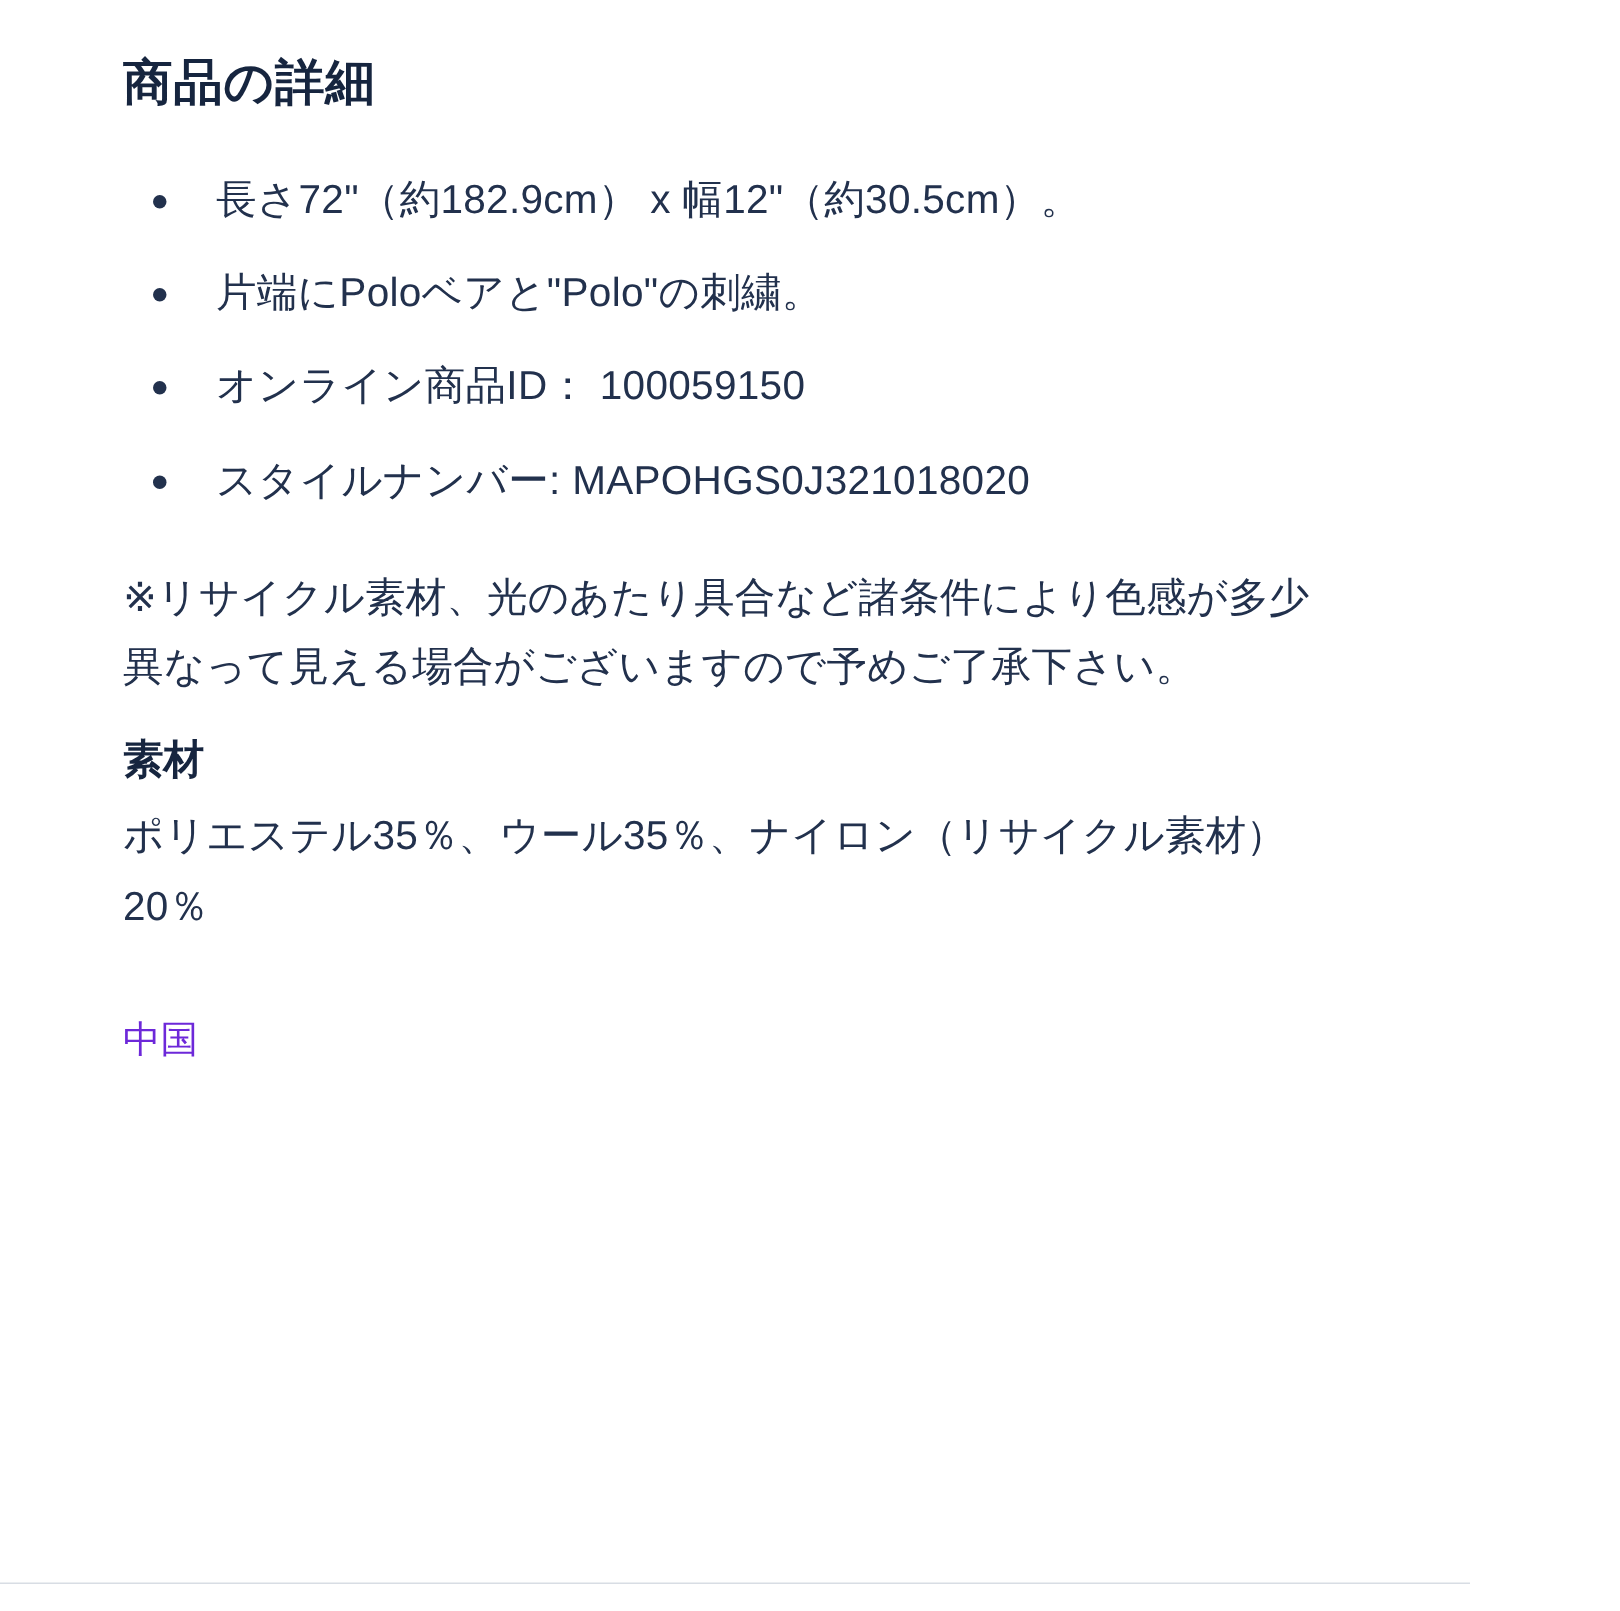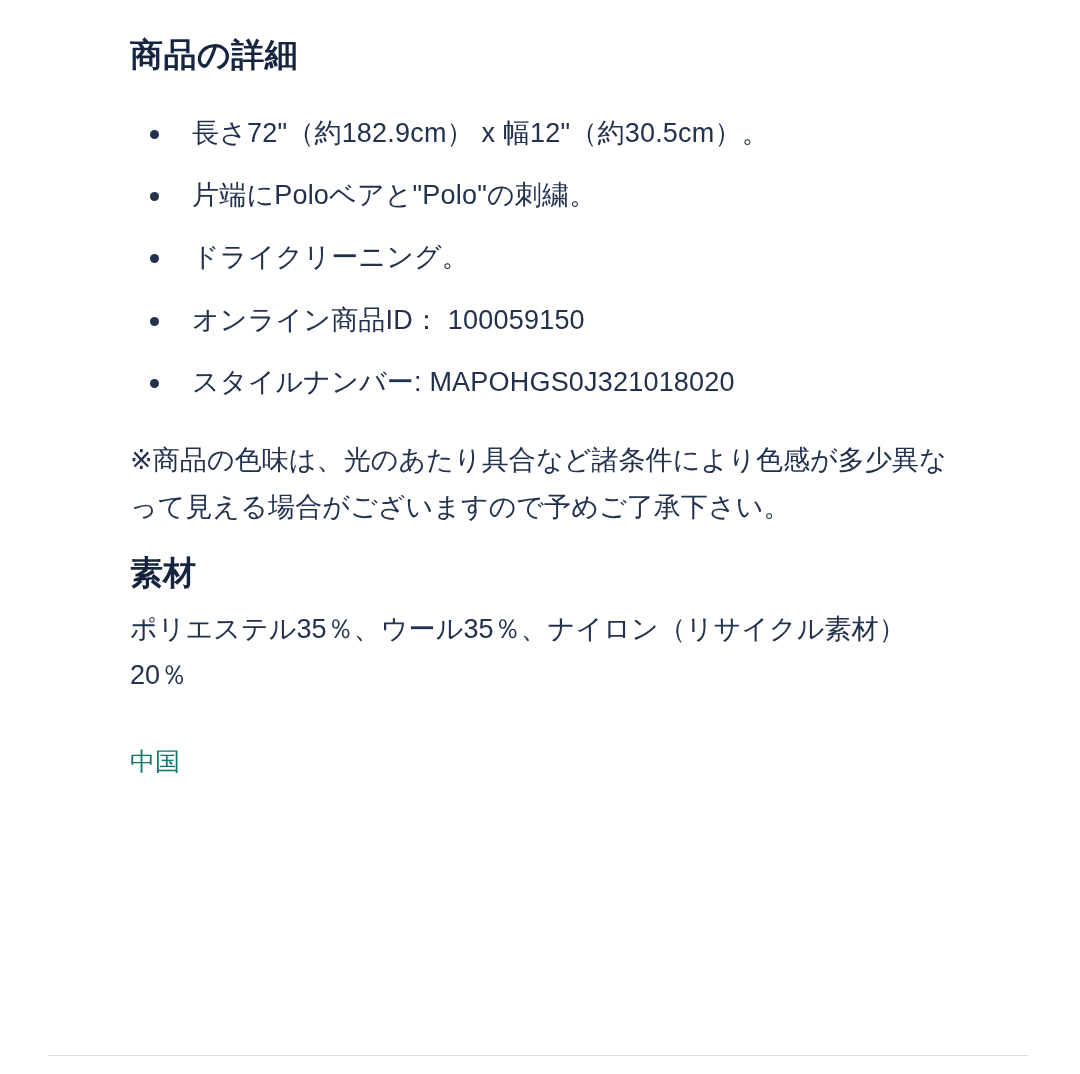--- a/index.html
+++ b/index.html
@@ -13,21 +13,20 @@
     font-family: "Liberation Sans", "DejaVu Sans", sans-serif;
     color: #1c2b4a;
     overflow: hidden;
   }
   .page {
     position: relative;
     width: 980px;
     height: 1074px;
     box-sizing: border-box;
     padding: 34px 80px 0 82px;
-    margin-left: 48px;
   }
   .section-title {
     font-size: 33px;
     font-weight: bold;
     letter-spacing: 0.5px;
     color: #16253f;
     margin: 0 0 38px 0;
     line-height: 1.3;
   }
   ul.detail-list {
@@ -56,67 +55,65 @@
   }
   .note {
     font-size: 27px;
     line-height: 1.72;
     color: #22314d;
     margin: 0 0 18px 0;
     letter-spacing: 0.1px;
     max-width: 900px;
   }
   .sub-head {
-    font-size: 33px;
+    font-size: 27px;
     font-weight: bold;
     color: #16253f;
     margin: 0 0 8px 0;
     line-height: 1.5;
   }
   .body-text {
     font-size: 27px;
     line-height: 1.72;
     color: #22314d;
     margin: 0;
     letter-spacing: 0.1px;
     max-width: 880px;
   }
   .gap-lg { height: 46px; }
   .origin-text {
     font-size: 25px;
     line-height: 1.6;
-    color: #0f766e;
+    color: #6d28d9;
     margin: 0;
-    font-family: Liberation Mono, monospace;
   }
   .bottom-rule {
     position: absolute;
     left: 0;
     right: 0;
     bottom: 18px;
     height: 1px;
     background: #d8dde4;
   }
 </style>
 </head>
 <body>
 
 <div class="page">
 
   <h2 class="section-title">商品の詳細</h2>
 
   <ul class="detail-list">
     <li>長さ72"（約182.9cm） x 幅12"（約30.5cm）。</li>
     <li>片端にPoloベアと"Polo"の刺繍。</li>
-    <li>ドライクリーニング。</li>
     <li>オンライン商品ID： 100059150</li>
     <li>スタイルナンバー: MAPOHGS0J321018020</li>
   </ul>
 
-  <p class="note">※商品の色味は、光のあたり具合など諸条件により色感が多少異なって見える場合がございますので予めご了承下さい。</p>
+  <p class="note">※リサイクル素材、光のあたり具合など諸条件により色感が多少異なって見える場合がございますので予めご了承下さい。</p>
 
   <h3 class="sub-head">素材</h3>
   <p class="body-text">ポリエステル35％、ウール35％、ナイロン（リサイクル素材）20％</p>
 
   <div class="gap-lg"></div>
 
   <p class="origin-text">中国</p>
 
   <div class="bottom-rule"></div>
 </div>

